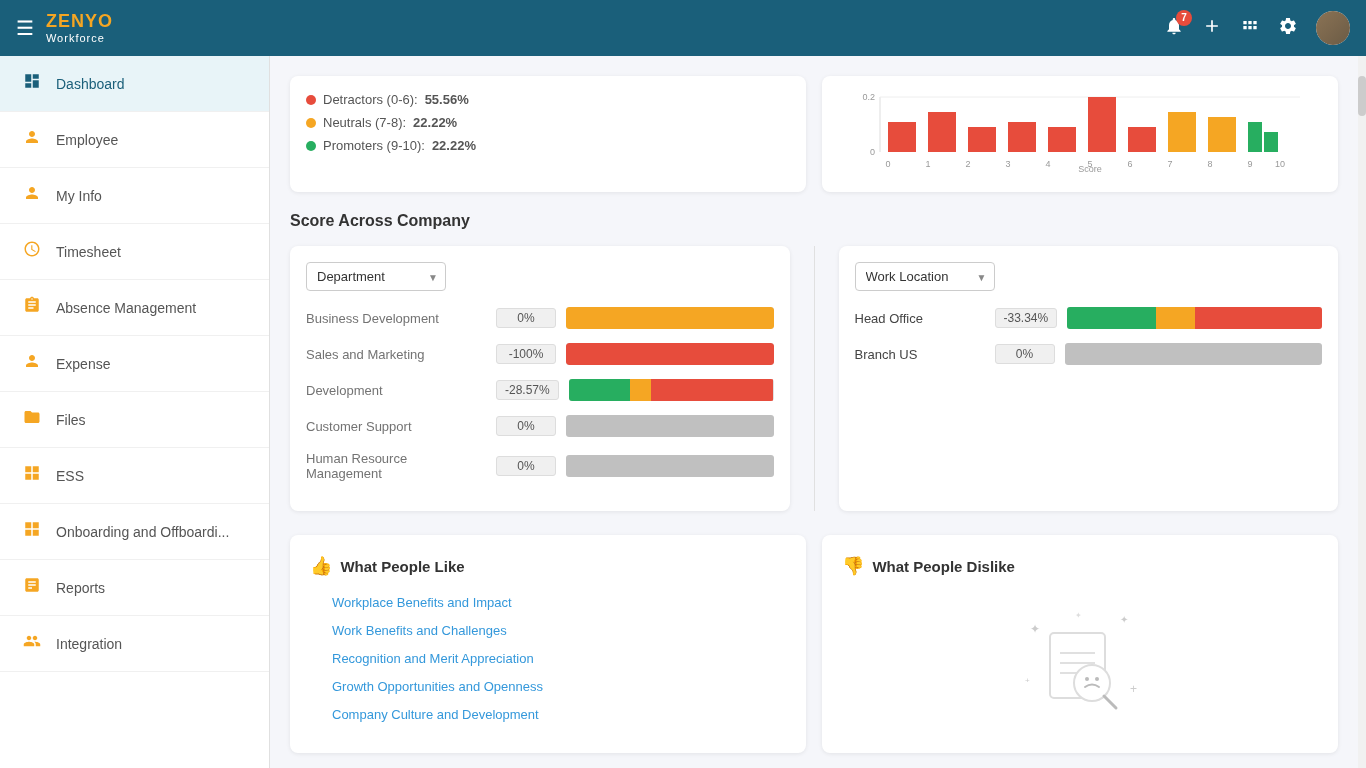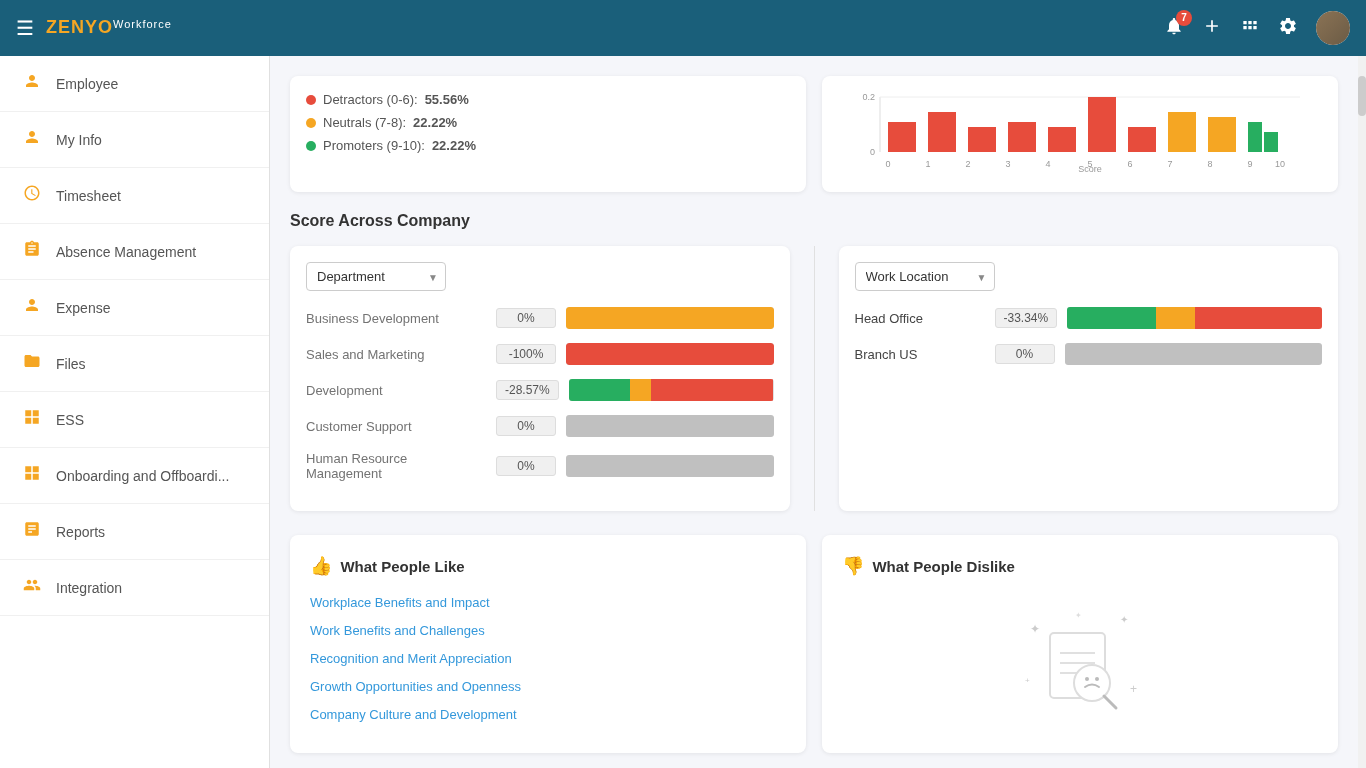--- a/index.html
+++ b/index.html
@@ -10,21 +10,21 @@
       background: #1a5f7a;
       height: 56px;
       display: flex;
       align-items: center;
       padding: 0 16px;
       flex-shrink: 0;
       justify-content: space-between;
     }
     .topnav-left { display: flex; align-items: center; gap: 12px; }
     .hamburger { color: white; font-size: 20px; cursor: pointer; }
-    .logo { display: flex; flex-direction: row; line-height: 1.1; }
+    .logo { display: flex; flex-direction: column; line-height: 1.1; }
     .logo-zenyo { color: #f5a623; font-weight: 700; font-size: 18px; letter-spacing: 1px; }
     .logo-workforce { color: white; font-size: 11px; letter-spacing: 1px; }
     .topnav-right { display: flex; align-items: center; gap: 18px; }
     .nav-icon { color: white; font-size: 20px; cursor: pointer; position: relative; }
     .badge {
       position: absolute; top: -6px; right: -8px;
       background: #e74c3c; color: white; font-size: 10px;
       border-radius: 50%; width: 16px; height: 16px;
       display: flex; align-items: center; justify-content: center; font-weight: bold;
     }
@@ -129,21 +129,21 @@
     .bar-gray { background: #c0c0c0; }
 
     
     .bar-multi { display: flex; height: 100%; }
 
     
     .bottom-cards { display: flex; gap: 16px; }
     .bottom-card { flex: 1; background: white; border-radius: 8px; padding: 20px; box-shadow: 0 1px 4px rgba(0,0,0,0.08); }
     .bottom-card-title { display: flex; align-items: center; gap: 8px; font-size: 15px; font-weight: 600; color: #333; margin-bottom: 16px; }
     .like-list { list-style: none; }
-    .like-list li { margin-bottom: 10px; }
+    .like-list li { margin-bottom: 10px; margin-left: 22px; }
     .like-list a { color: #3498db; font-size: 13px; text-decoration: none; }
 
     
     .scrollbar-track {
       width: 8px;
       background: #f1f1f1;
       flex-shrink: 0;
     }
     .scrollbar-thumb {
       width: 8px;
@@ -195,20 +195,28 @@
     <div class="avatar">
       <div class="avatar-img"></div>
     </div>
   </div>
 </nav>
 
 <div class="layout">
 
   <aside class="sidebar">
 
+    <div class="sidebar-item active">
+      <span class="sidebar-icon">
+        <svg width="18" height="18" viewBox="0 0 24 24" fill="#1a5f7a">
+            <path d="M3 13h8V3H3v10zm0 8h8v-6H3v6zm10 0h8V11h-8v10zm0-18v6h8V3h-8z"></path>
+          </svg>
+      </span>
+      <span>Dashboard</span>
+    </div>
 
     <div class="sidebar-item">
       <span class="sidebar-icon">
         <svg width="18" height="18" viewBox="0 0 24 24" fill="#f5a623">
             <path d="M12 12c2.21 0 4-1.79 4-4s-1.79-4-4-4-4 1.79-4 4 1.79 4 4 4zm0 2c-2.67 0-8 1.34-8 4v2h16v-2c0-2.66-5.33-4-8-4z"></path>
           </svg>
       </span>
       <span>Employee</span>
     </div>
 

